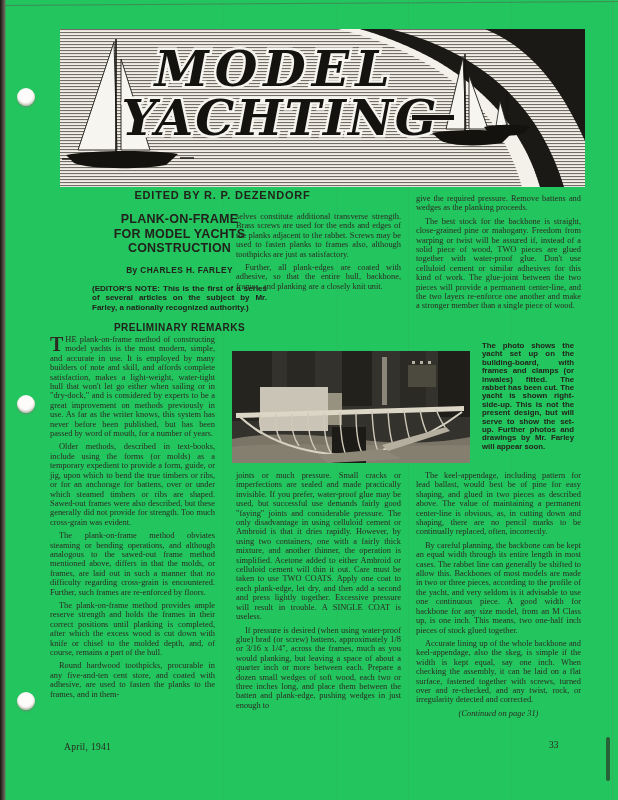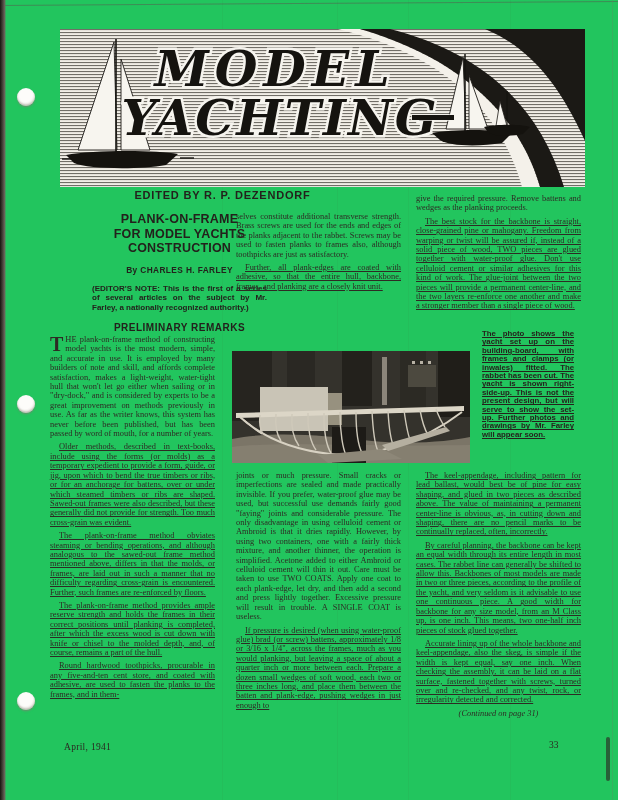--- a/index.html
+++ b/index.html
@@ -14,33 +14,33 @@
         background:radial-gradient(circle at 42% 32%,#fdfcfa 50%,#e6e3db 95%);
         box-shadow:0 1.5px 1.5px rgba(130,125,114,.55), inset 0 -1.5px 2px rgba(140,135,124,.5);}
 
   .banner{position:absolute;left:60px;top:29px;width:525px;height:158px;}
 
   .edited-by{position:absolute;left:85px;top:189px;width:275px;text-align:center;
              font-family:"Liberation Sans",sans-serif;font-weight:bold;font-size:11px;letter-spacing:.8px;color:#23211c;}
 
   .col{position:absolute;width:173px;font-size:8.4px;line-height:9.4px;text-align:justify;color:#2e2b24;}
   .col p{margin:4px;}
-  .col p.ind{text-indent:9px;text-decoration:underline;}
+  .col p.ind{text-indent:9px;}
   .dropcap{float:left;font-size:20px;line-height:16px;font-weight:bold;padding:1px 2px 0 0;}
 
   .col1-head{position:absolute;left:46px;top:212px;width:175px;text-align:center;font-family:"Liberation Sans",sans-serif;color:#23211c;margin-left:46px;}
   .art-title{font-weight:bold;font-size:12.5px;line-height:14.5px;letter-spacing:.2px;}
   .byline{font-weight:bold;font-size:8.3px;letter-spacing:.4px;margin-top:9px;}
   .ed-note{font-weight:bold;font-size:8px;line-height:9.6px;text-align:justify;margin-top:9px;}
   .sec-head{font-weight:bold;font-size:10px;letter-spacing:.5px;margin-top:10px;}
 
   .photo{position:absolute;left:232px;top:351px;width:238px;height:112px;}
-  .caption{position:absolute;left:482px;top:330px;width:92px;
+  .caption{position:absolute;left:482px;top:342px;width:92px;
            font-family:"Liberation Sans",sans-serif;font-weight:bold;font-size:7.8px;line-height:8.4px;
-           text-align:justify;color:#25221c;text-decoration:underline;}
+           text-align:justify;color:#25221c;}
   .continued{font-style:italic;text-align:center;margin-top:1px;}
   .footer-date{position:absolute;left:64px;top:742px;font-size:9.5px;letter-spacing:.3px;}
   .page-num{position:absolute;left:549px;top:740px;font-size:9.5px;}
 </style>
 </head>
 <body>
 
 <div class="page">
 
   <div class="top-scanline"></div>

